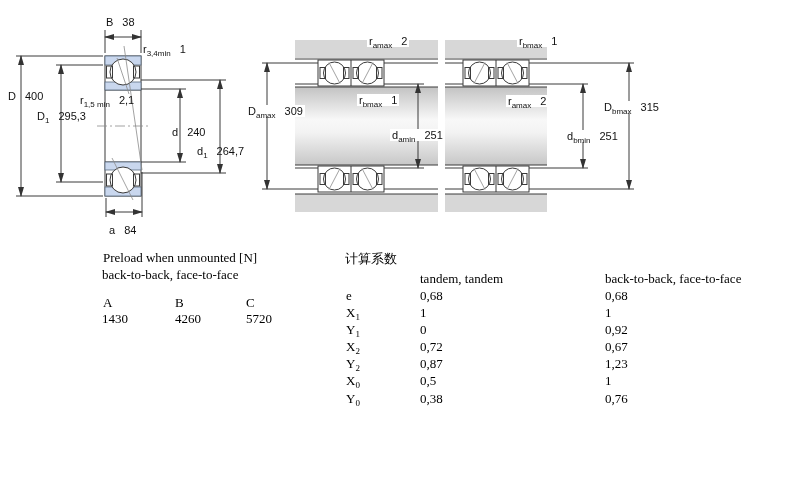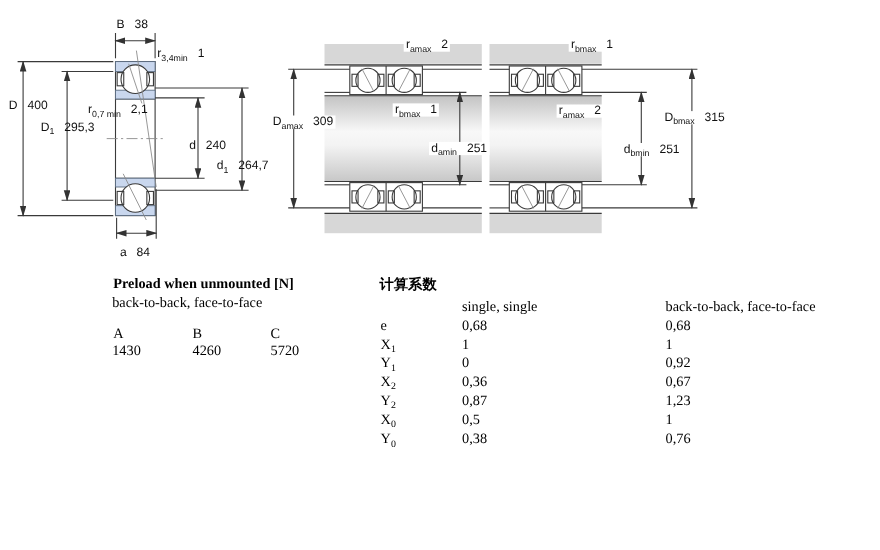--- a/index.html
+++ b/index.html
@@ -12,21 +12,21 @@
   .ln { stroke:#3a3a3a; stroke-width:1; fill:none; }
   .thin { stroke:#8a8a8a; stroke-width:0.8; fill:none; }
   .dim { stroke:#3a3a3a; stroke-width:1; fill:none; }
   .ball { fill:#fff; stroke:#3a3a3a; stroke-width:1; }
   .dlbl { position:absolute; font:11px "Liberation Sans",sans-serif; color:#111; white-space:nowrap; }
   .dlbl sub { font-size:8px; vertical-align:-3px; line-height:0; }
   .dlbl .val { margin-left:9px; }
   .wbg { background:#fff; padding:0 2px; }
   .ser { position:absolute; font-family:"Liberation Serif",serif; font-size:13px; color:#000; white-space:nowrap; }
   .ser sub { font-size:9px; vertical-align:-3px; line-height:0; }
-  .bold { font-weight:bold;text-align:center; }
+  .bold { font-weight:normal;text-align:center; }
 </style>
 </head>
 <body>
 
 <div class="stage">
 
   <svg class="draw" width="800" height="250" viewBox="0 0 800 250">
     <defs>
       <marker id="arw" markerWidth="10" markerHeight="8" refX="9" refY="3" orient="auto-start-reverse" markerUnits="userSpaceOnUse">
         <path d="M0,0 L10,3 L0,6 z" fill="#333"></path>
@@ -174,21 +174,21 @@
 
       <line x1="629" y1="63" x2="629" y2="189" class="dim" marker-start="url(#arw)" marker-end="url(#arw)"></line>
       <line x1="583" y1="84" x2="583" y2="168" class="dim" marker-start="url(#arw)" marker-end="url(#arw)"></line>
     </g>
   </svg>
 
   <div class="dlbl" style="left:106px;top:16px"><span>B</span><sub></sub><span class="val">38</span></div>
   <div class="dlbl" style="left:143px;top:43px"><span>r</span><sub>3,4min</sub><span class="val">1</span></div>
   <div class="dlbl" style="left:8px;top:90px"><span>D</span><sub></sub><span class="val">400</span></div>
   <div class="dlbl" style="left:37px;top:110px"><span>D</span><sub>1</sub><span class="val">295,3</span></div>
-  <div class="dlbl" style="left:80px;top:94px"><span>r</span><sub>0,7 min</sub><span class="val">2,1</span></div>
+  <div class="dlbl" style="left:80px;top:94px"><span>r</span><sub>1,5 min</sub><span class="val">2,1</span></div>
   <div class="dlbl" style="left:172px;top:126px"><span>d</span><sub></sub><span class="val">240</span></div>
   <div class="dlbl" style="left:197px;top:145px"><span>d</span><sub>1</sub><span class="val">264,7</span></div>
   <div class="dlbl" style="left:109px;top:224px"><span>a</span><sub></sub><span class="val">84</span></div>
 
   <div class="dlbl wbg" style="left:367px;top:35px"><span>r</span><sub>amax</sub><span class="val">2</span></div>
   <div class="dlbl wbg" style="left:246px;top:105px"><span>D</span><sub>amax</sub><span class="val">309</span></div>
   <div class="dlbl wbg" style="left:357px;top:94px"><span>r</span><sub>bmax</sub><span class="val">1</span></div>
   <div class="dlbl wbg" style="left:390px;top:129px"><span>d</span><sub>amin</sub><span class="val">251</span></div>
 
   <div class="dlbl wbg" style="left:517px;top:35px"><span>r</span><sub>bmax</sub><span class="val">1</span></div>
@@ -202,41 +202,41 @@
     <div class="ser" style="left:103px;top:295px">A</div>
     <div class="ser" style="left:175px;top:295px">B</div>
     <div class="ser" style="left:246px;top:295px">C</div>
     <div class="ser" style="left:102px;top:311px">1430</div>
     <div class="ser" style="left:175px;top:311px">4260</div>
     <div class="ser" style="left:246px;top:311px">5720</div>
   </div>
 
   <div>
     <div class="ser bold" style="left:345px;top:250px">计算系数</div>
-    <div class="ser" style="left:420px;top:271px">single, single</div>
+    <div class="ser" style="left:420px;top:271px">tandem, tandem</div>
     <div class="ser" style="left:605px;top:271px">back-to-back, face-to-face</div>
 
     <div>
       <div class="ser" style="left:346px;top:288px"><span>e</span><sub></sub></div>
       <div class="ser" style="left:420px;top:288px">0,68</div>
       <div class="ser" style="left:605px;top:288px">0,68</div>
     </div>
     <div>
       <div class="ser" style="left:346px;top:305px"><span>X</span><sub>1</sub></div>
       <div class="ser" style="left:420px;top:305px">1</div>
       <div class="ser" style="left:605px;top:305px">1</div>
     </div>
     <div>
       <div class="ser" style="left:346px;top:322px"><span>Y</span><sub>1</sub></div>
       <div class="ser" style="left:420px;top:322px">0</div>
       <div class="ser" style="left:605px;top:322px">0,92</div>
     </div>
     <div>
       <div class="ser" style="left:346px;top:339px"><span>X</span><sub>2</sub></div>
-      <div class="ser" style="left:420px;top:339px">0,36</div>
+      <div class="ser" style="left:420px;top:339px">0,72</div>
       <div class="ser" style="left:605px;top:339px">0,67</div>
     </div>
     <div>
       <div class="ser" style="left:346px;top:356px"><span>Y</span><sub>2</sub></div>
       <div class="ser" style="left:420px;top:356px">0,87</div>
       <div class="ser" style="left:605px;top:356px">1,23</div>
     </div>
     <div>
       <div class="ser" style="left:346px;top:373px"><span>X</span><sub>0</sub></div>
       <div class="ser" style="left:420px;top:373px">0,5</div>

